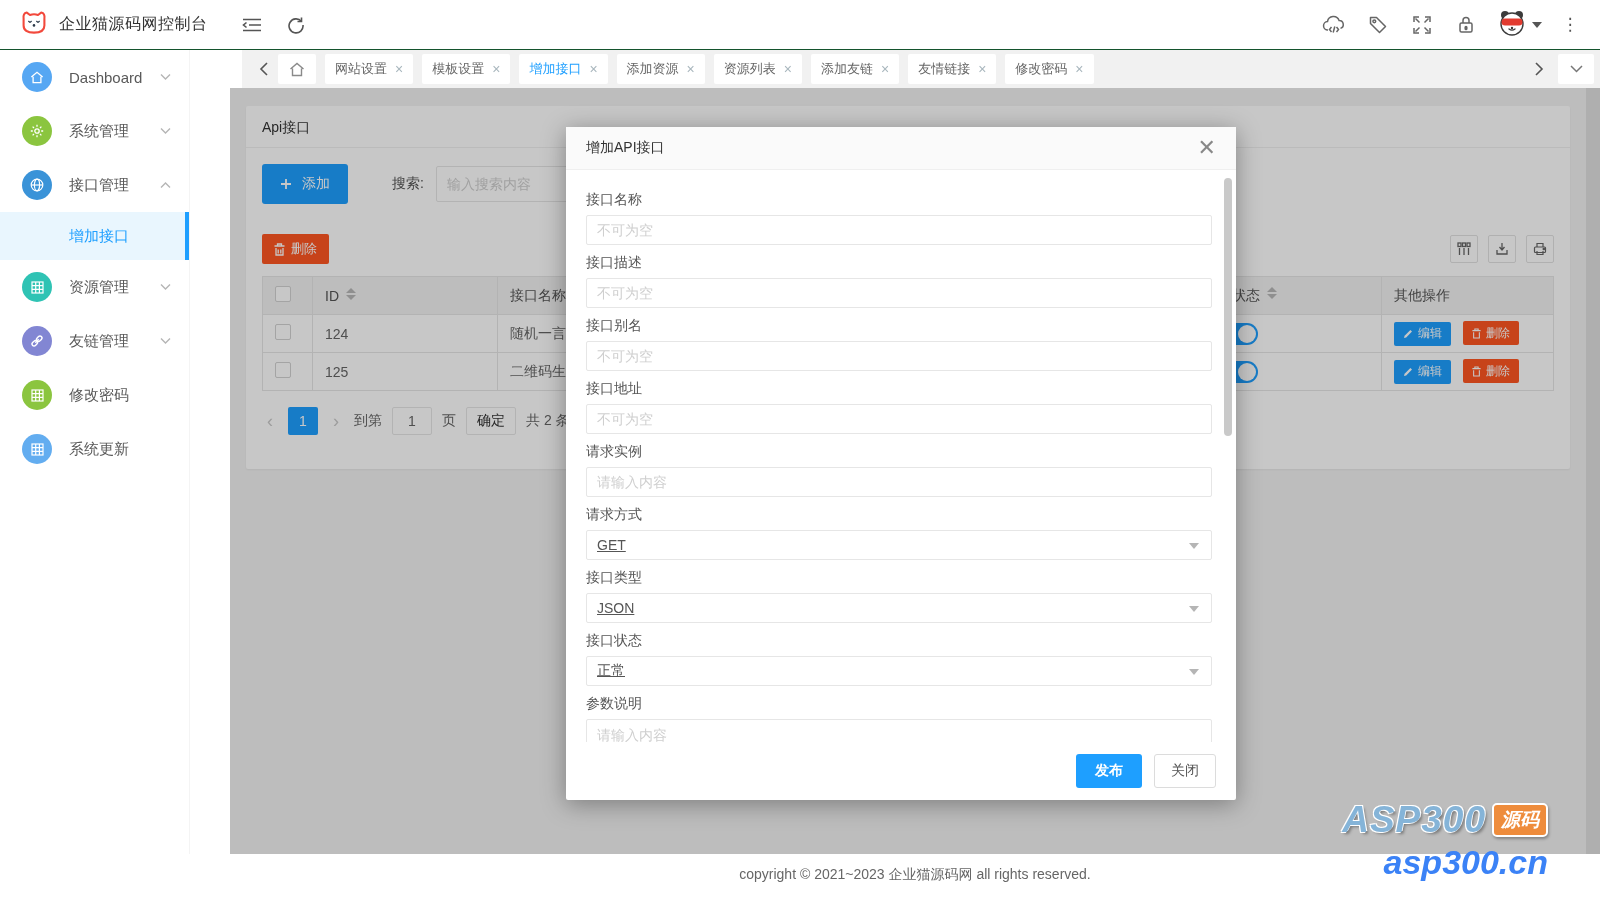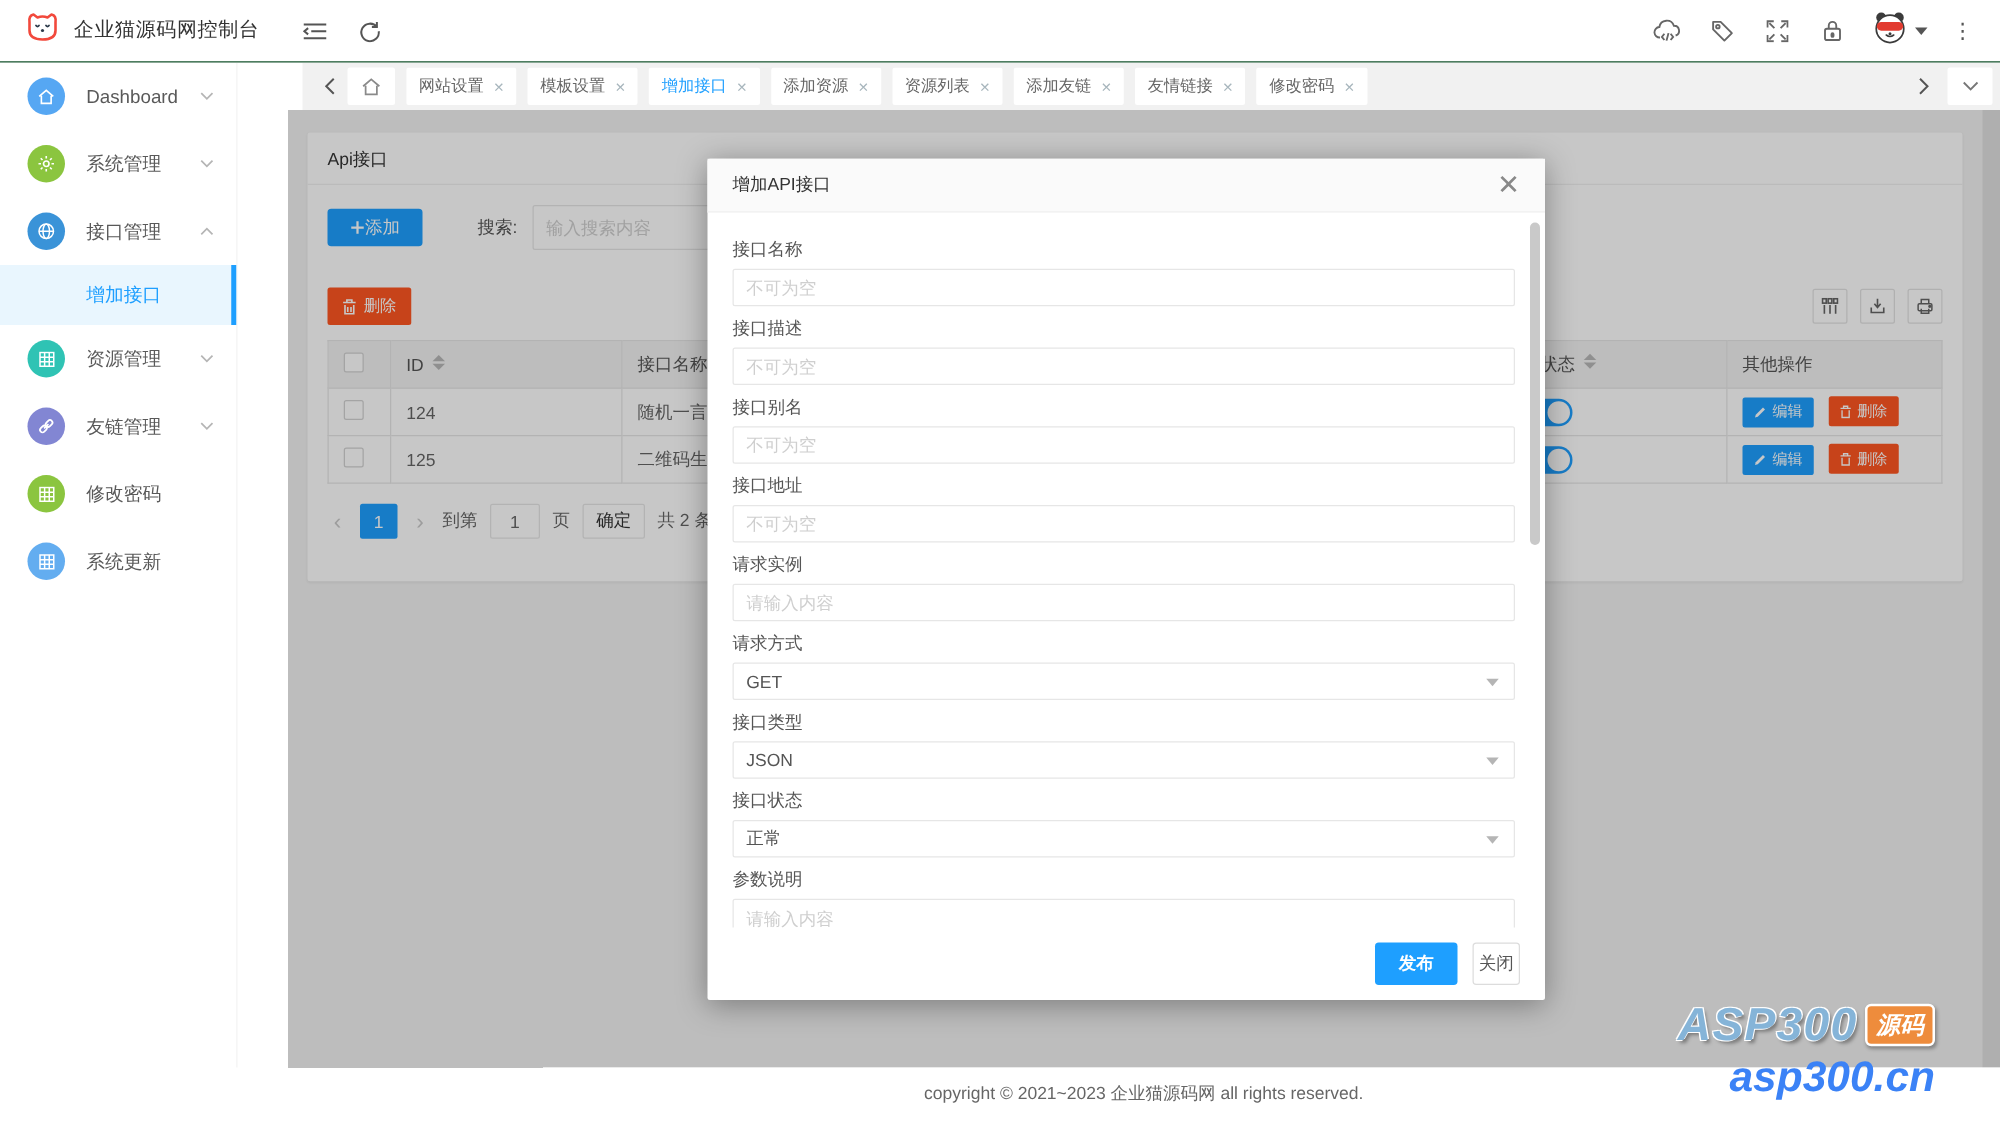--- a/index.html
+++ b/index.html
@@ -42,22 +42,22 @@
   .tnav.chip { background:#fff; width:36px; height:30px; border-radius:2px; margin-left:4px; }
 
   
   .content { position:fixed; top:88px; left:230px; right:0; bottom:46px; background:#f2f2f2; overflow:hidden; }
   .scrollstrip { position:absolute; top:0; right:0; bottom:0; width:14px; background:#e0e0e0; }
   .panel { position:absolute; left:16px; right:30px; top:18px; background:#fff; border-radius:2px;
     box-shadow:0 1px 2px rgba(0,0,0,.05); padding-bottom:18px; }
   .panel-hd { height:42px; line-height:42px; padding:0 16px; font-size:14px; color:#333; border-bottom:1px solid #f0f0f0; }
   .panel-bd { padding:16px; }
   .row1 { display:flex; align-items:center; }
-  .btn-add { height:30px; background:#1E9FFF; color:#fff; border:none; border-radius:3px;
-    font-size:14px; padding:0 18px; display:flex; align-items:center; gap:0; cursor:pointer; }
+  .btn-add { height:40px; background:#1E9FFF; color:#fff; border:none; border-radius:3px;
+    font-size:14px; padding:0 18px; display:flex; align-items:center; gap:10px; cursor:pointer; }
   .search-label { margin-left:44px; font-size:14px; color:#555; }
   .search-input { margin-left:12px; width:190px; height:36px; border:1px solid #e6e6e6; border-radius:2px;
     padding:12px 10px; font-size:14px; color:#555; background:#fff; }
   .search-input::placeholder { color:#cfcfcf; }
   .row2 { display:flex; align-items:center; margin-top:30px; }
   .btn-del { height:30px; background:#FF5722; color:#fff; border:none; border-radius:2px;
     font-size:13px; padding:0 12px; display:flex; align-items:center; gap:6px; cursor:pointer; }
   .tools { margin-left:auto; display:flex; gap:10px; }
   .toolbox { width:28px; height:28px; border:1px solid #e2e2e2; border-radius:2px; background:#fff;
     display:flex; align-items:center; justify-content:center; color:#666; cursor:pointer; }
@@ -99,28 +99,28 @@
     padding:0 20px; font-size:14px; color:#333; flex:0 0 auto; }
   .m-close { margin-left:auto; font-size:22px; color:#888; cursor:pointer; line-height:1; font-weight:300; }
   .m-bd { flex:1; padding:12px 20px 0; overflow:hidden; position:relative; }
   .m-sb { position:absolute; right:4px; top:8px; width:8px; height:258px; background:#c9c9c9; border-radius:4px; cursor:pointer; }
   .f-label { font-size:14px; color:#555; margin:9px 0 6px; }
   .f-label:first-child { margin-top:2px; }
   .f-input { width:626px; height:30px; border:1px solid #e6e6e6; border-radius:2px; padding:0 10px;
     font-size:14px; color:#555; display:block; }
   .f-input::placeholder, .f-ta::placeholder { color:#cfcfcf; }
   .f-select { width:626px; height:30px; border:1px solid #e6e6e6; border-radius:2px; padding:0 10px;
-    font-size:14px; color:#555; display:flex; align-items:center; position:relative; cursor:pointer; background:#fff; }
+    font-size:14px; color:#555; display:flex; align-items:center; position:relative; cursor:pointer; background:#fff;text-decoration:underline; }
   .f-select::after { content:""; position:absolute; right:12px; top:12px; width:0; height:0;
     border-left:5px solid transparent; border-right:5px solid transparent; border-top:6px solid #b5b5b5; }
   .f-ta { width:626px; height:64px; border:1px solid #e6e6e6; border-radius:2px; padding:7px 10px;
     font-size:14px; color:#555; resize:none; display:block; font-family:inherit; }
   .m-ft { flex:0 0 58px; display:flex; align-items:center; justify-content:flex-end; gap:12px; padding:0 20px; }
   .btn-pub { height:34px; padding:0 19px; background:#1E9FFF; color:#fff; border:none; border-radius:3px; font-size:14px; cursor:pointer;font-weight:bold; }
-  .btn-cls { height:34px; padding:0 4px; background:#fff; color:#555; border:1px solid #dcdcdc; border-radius:3px; font-size:14px; cursor:pointer; }
+  .btn-cls { height:34px; padding:0 16px; background:#fff; color:#555; border:1px solid #dcdcdc; border-radius:3px; font-size:14px; cursor:pointer; }
 
   
   .pfoot { position:fixed; left:0; right:0; bottom:0; height:46px; background:#fff; z-index:1; }
   .pfoot span { display:block; margin-left:230px; text-align:center; padding-top:12px; font-size:14px; color:#666; }
   .wm { position:fixed; right:52px; bottom:18px; z-index:60; text-align:right; font-style:italic; }
   .wm-row { display:flex; align-items:center; gap:6px; justify-content:flex-end; }
   .wm-brand { font-size:37px; font-weight:bold; color:#85b4d8; letter-spacing:1px;
     text-shadow:-1px -1px 0 #fff, 1px -1px 0 #fff, -1px 1px 0 #fff, 2px 2px 3px rgba(0,0,0,.35); }
   .wm-badge { background:#ee8c3c; border:2px solid #fff; border-radius:5px; color:#fff; font-size:19px;
     font-weight:bold; padding:2px 7px; box-shadow:1px 2px 3px rgba(0,0,0,.3); }

